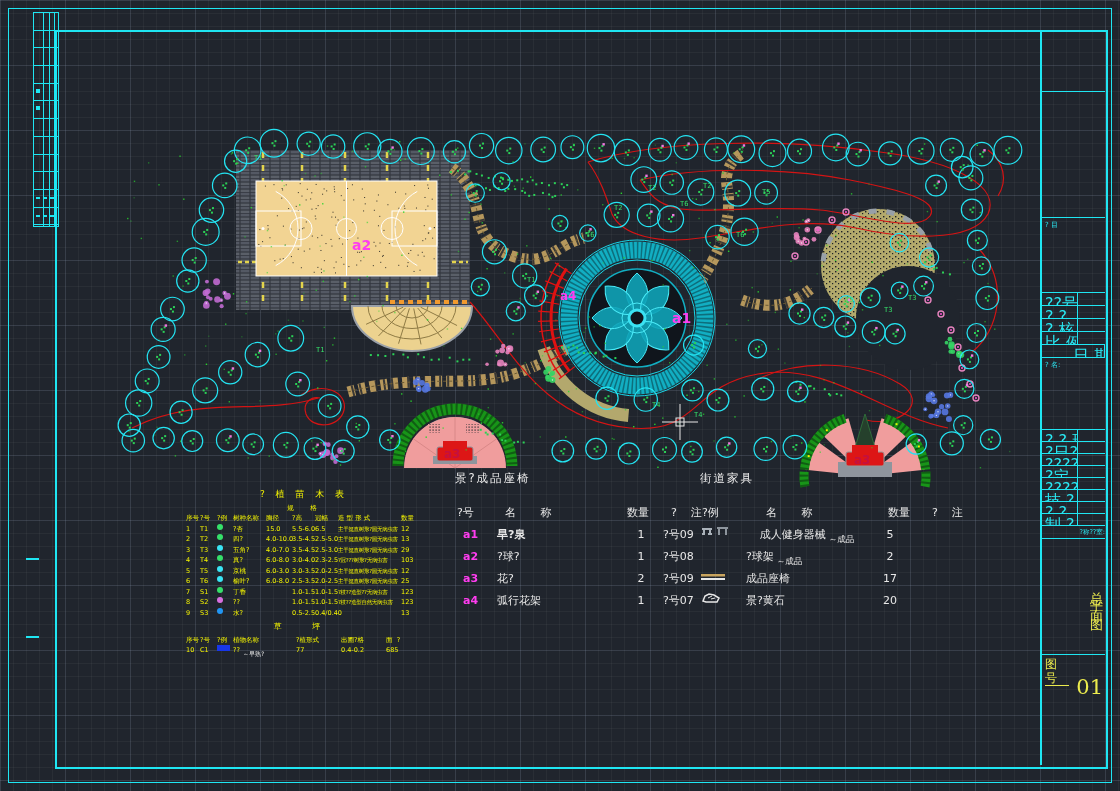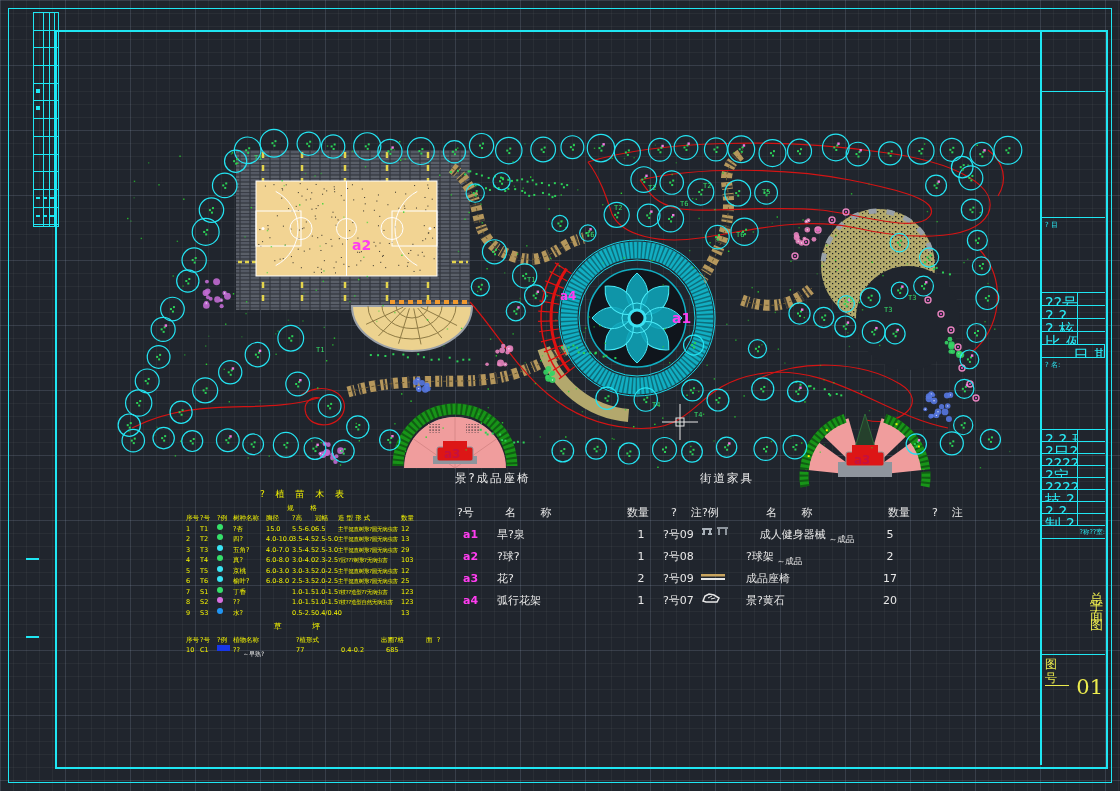--- a/index.html
+++ b/index.html
@@ -1427,34 +1427,34 @@
         <div class="trow"><span style="width: 14px;">3</span><span style="width: 17px;">T3</span><span style="width: 16px;"><span class="dot" style="background: rgb(57, 229, 245);"></span></span><span style="width: 33px;">五角?</span><span style="width: 26px;">4.0-7.0</span><span style="width: 23px;">3.5-4.5</span><span style="width: 23px;">2.5-3.0</span><span class="form-cell" style="width: 63px;">主干挺直树形?圆无病虫害</span><span style="width: 17px;">29</span></div>
         <div class="trow"><span style="width: 14px;">4</span><span style="width: 17px;">T4</span><span style="width: 16px;"><span class="dot" style="background: rgb(53, 224, 106);"></span></span><span style="width: 33px;">真?</span><span style="width: 26px;">6.0-8.0</span><span style="width: 23px;">3.0-4.0</span><span style="width: 23px;">2.3-2.5</span><span class="form-cell" style="width: 63px;">?冠???树形?无病虫害</span><span style="width: 17px;">103</span></div>
         <div class="trow"><span style="width: 14px;">5</span><span style="width: 17px;">T5</span><span style="width: 16px;"><span class="dot" style="background: rgb(57, 229, 245);"></span></span><span style="width: 33px;">京桃</span><span style="width: 26px;">6.0-3.0</span><span style="width: 23px;">3.0-3.5</span><span style="width: 23px;">2.0-2.5</span><span class="form-cell" style="width: 63px;">主干挺直树形?圆无病虫害</span><span style="width: 17px;">12</span></div>
         <div class="trow"><span style="width: 14px;">6</span><span style="width: 17px;">T6</span><span style="width: 16px;"><span class="dot" style="background: rgb(57, 229, 245);"></span></span><span style="width: 33px;">榆叶?</span><span style="width: 26px;">6.0-8.0</span><span style="width: 23px;">2.5-3.5</span><span style="width: 23px;">2.0-2.5</span><span class="form-cell" style="width: 63px;">主干挺直树形?圆无病虫害</span><span style="width: 17px;">25</span></div>
         <div class="trow"><span style="width: 14px;">7</span><span style="width: 17px;">S1</span><span style="width: 16px;"><span class="dot" style="background: rgb(53, 224, 106);"></span></span><span style="width: 33px;">丁香</span><span style="width: 26px;"></span><span style="width: 23px;">1.0-1.5</span><span style="width: 23px;">1.0-1.5</span><span class="form-cell" style="width: 63px;">?枝??造型??无病虫害</span><span style="width: 17px;">123</span></div>
         <div class="trow"><span style="width: 14px;">8</span><span style="width: 17px;">S2</span><span style="width: 16px;"><span class="dot" style="background: rgb(216, 111, 224);"></span></span><span style="width: 33px;">??</span><span style="width: 26px;"></span><span style="width: 23px;">1.0-1.5</span><span style="width: 23px;">1.0-1.5</span><span class="form-cell" style="width: 63px;">?枝??造型自然无病虫害</span><span style="width: 17px;">123</span></div>
         <div class="trow"><span style="width: 14px;">9</span><span style="width: 17px;">S3</span><span style="width: 16px;"><span class="dot" style="background: rgb(33, 150, 243);"></span></span><span style="width: 33px;">水?</span><span style="width: 26px;"></span><span style="width: 23px;">0.5-2.5</span><span style="width: 23px;">0.4/0.40</span><span class="form-cell" style="width: 63px;"></span><span style="width: 17px;">13</span></div>
       </div>
     <div class="lawn-title">草    坪</div>
     <div id="lawn-head">
-        <div class="trow"><span style="width: 14px;">序号</span><span style="width: 17px;">?号</span><span style="width: 16px;">?例</span><span style="width: 63px;">植物名称</span><span style="width: 45px;">?植形式</span><span style="width: 45px; margin-left: 40px;">出圃?格</span><span style="width: 33px;">面  ?</span></div>
+        <div class="trow"><span style="width: 14px;">序号</span><span style="width: 17px;">?号</span><span style="width: 16px;">?例</span><span style="width: 63px;">植物名称</span><span style="width: 45px;">?植形式</span><span style="width: 45px;">出圃?格</span><span style="width: 33px;">面  ?</span></div>
       </div>
     <div id="lawn-body">
         <div class="trow"><span style="width: 14px;">10</span><span style="width: 17px;">C1</span><span style="width: 16px;"><span style="display: inline-block; width: 13px; height: 6px; background: rgb(24, 55, 232);"></span></span><span style="width: 63px;">??<span class="annot" style="font-size: 6px;">～早熟?</span></span><span style="width: 45px;">77</span><span style="width: 45px;">0.4-0.2</span><span style="width: 33px;">685</span></div>
       </div>
   </div>
 
   <div class="abs tbl" id="feature-table" style="left:455px;top:467px;">
     <div class="tbl-title">景?成品座椅</div>
     <div id="feature-head">
         <div class="trow"><span style="width: 34px; padding-left: 2px;">?号</span><span style="width: 122px; padding-left: 14px;">名       称</span><span style="width: 44px;">数量</span><span style="width: 60px;">?    注</span></div>
       </div>
     <div id="feature-body">
-        <div class="trow"><span class="mag" style="width: 34px; padding-left: 8px;">a1</span><span style="width: 122px;">旱?泉</span><span style="width: 44px; text-align: center;">1</span><span style="width: 60px;">?号09</span></div>
+        <div class="trow"><span class="mag" style="width: 34px; padding-left: 8px;">a1</span><span style="width: 122px; font-weight: bold;">旱?泉</span><span style="width: 44px; text-align: center;">1</span><span style="width: 60px;">?号09</span></div>
         <div class="trow"><span class="mag" style="width: 34px; padding-left: 8px;">a2</span><span style="width: 122px;">?球?</span><span style="width: 44px; text-align: center;">1</span><span style="width: 60px;">?号08</span></div>
         <div class="trow"><span class="mag" style="width: 34px; padding-left: 8px;">a3</span><span style="width: 122px;">花?</span><span style="width: 44px; text-align: center;">2</span><span style="width: 60px;">?号09</span></div>
         <div class="trow"><span class="mag" style="width: 34px; padding-left: 8px;">a4</span><span style="width: 122px;">弧行花架</span><span style="width: 44px; text-align: center;">1</span><span style="width: 60px;">?号07</span></div>
       </div>
   </div>
 
   <div class="abs tbl" id="furniture-table" style="left:700px;top:467px;">
     <div class="tbl-title">街道家具</div>
     <div id="furniture-head">
         <div class="trow"><span style="width: 46px; padding-left: 2px;">?例</span><span style="width: 122px; padding-left: 18px;">名       称</span><span style="width: 44px;">数量</span><span style="width: 52px;">?    注</span></div>

